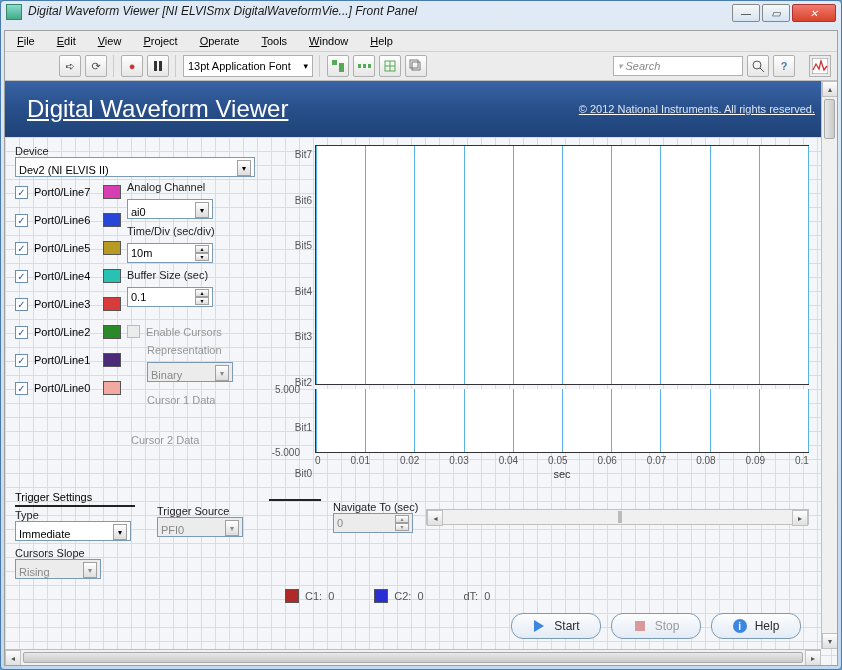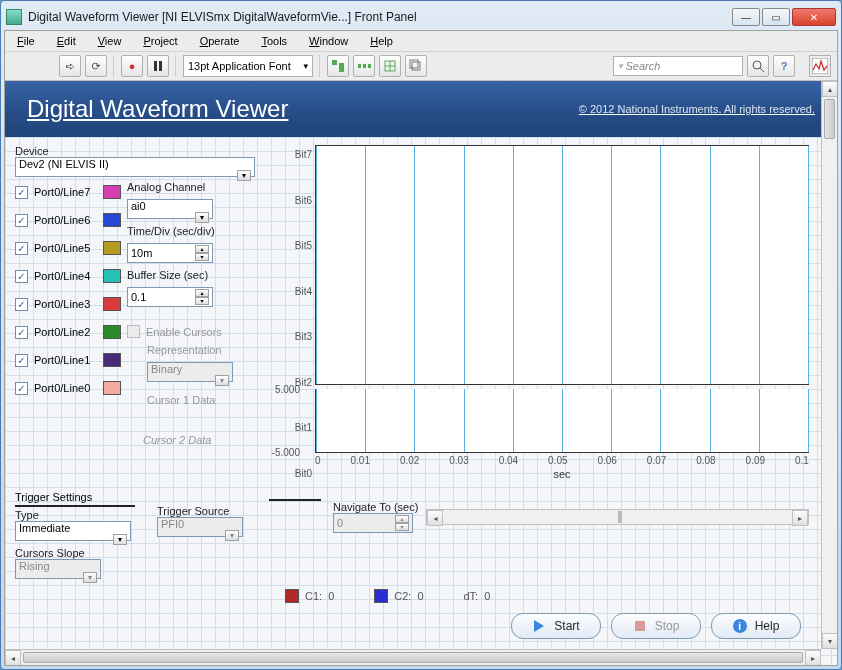--- a/index.html
+++ b/index.html
@@ -18,24 +18,25 @@
     background: linear-gradient(#dfeaf5, #c3d9ee);
     border: 1px solid #4a7bb0;
     border-radius: 4px;
     padding: 3px;
     display: flex;
     flex-direction: column;
   }
   .titlebar {
     height: 26px;
     display: flex;
-    align-items: center;
+    align-items: flex-start;
     padding: 0 2px;
     color: #1a1a1a;
     font-size: 12px;
+    font-style: italic;
   }
   .titlebar .app-icon {
     width: 16px; height: 16px;
     background: linear-gradient(#8dc, #4a8);
     border: 1px solid #386;
     margin-right: 6px;
   }
   .titlebar .title-text { flex: 1; }
   .win-btn {
     width: 28px; height: 18px;
@@ -142,21 +143,21 @@
     column-gap: 8px;
   }
   .device-row { grid-column: 1; grid-row:1; }
   .left-col { grid-column:1; grid-row:2; display:flex; gap:6px; }
   .chart-area { grid-column:2; grid-row:1 / span 2; display:flex; flex-direction:column;}
   .trigger-row { grid-column:1 / span 2; grid-row:3;  display:flex; gap:12px; align-items:flex-start; margin-top:4px;}
   .cursor-row { grid-column:1 / span 2; grid-row:4; display:flex; gap:40px; align-items:center; padding: 10px 10px 4px 270px;}
   .button-row { grid-column:1 / span 2; grid-row:5; display:flex; gap:10px; justify-content:flex-end; padding: 6px 8px 2px;}
 
   label.field-lbl { font-size:11px; color:#222;}
-  .combo { height:20px; border:1px solid #7d9ab5; background:#fff; display:flex; align-items:flex-start; padding:0 3px; width: 240px; flex-direction: column;}
+  .combo { height:20px; border:1px solid #7d9ab5; background:#fff; display:flex; align-items:flex-end; padding:0 3px; width: 240px;}
   .combo .dd{ margin-left:auto; width:14px; height:16px; border:1px solid #a0a0a0; background:linear-gradient(#fff,#ddd); display:flex;align-items:center;justify-content:center; font-size:8px;}
   .combo.sm { width: 86px;}
   .combo.dis { background:#ececec; color:#888;}
   .numbox { height:20px; border:1px solid #7d9ab5; background:#fff; display:flex; align-items:center; padding:0 3px; width:86px;}
   .numbox .spin { margin-left:auto; width:14px; display:flex; flex-direction:column;}
   .numbox .spin span{height:8px; border:1px solid #a0a0a0; background:linear-gradient(#fff,#ddd); font-size:6px; text-align:center; line-height:6px;}
   .port-list { display:flex; flex-direction:column; gap:14px; width:106px; margin-top:8px;}
   .port-item { display:flex; align-items:center; gap:6px;}
   .chk { width:13px; height:13px; border:1px solid #6a8db0; background:#fff; display:flex; align-items:center; justify-content:center; font-size:10px; color:#2a5caa;}
   .sw { width:18px; height:14px; border:1px solid #555;}
@@ -380,21 +381,21 @@
               <div class="chk" style="background:#ececec;border-color:#bbb;"></div>
               <span class="dis-lbl">Enable Cursors</span>
             </div>
             <label class="field-lbl dis-lbl" style="margin-left:20px;">Representation</label>
             <div class="combo sm dis" style="margin-left:20px;">
               <span>Binary</span>
                 <span class="dd">▾</span>
             </div>
             <label class="field-lbl dis-lbl" style="margin-left:20px;margin-top:6px;">Cursor 1 Data</label>
             <div style="height:16px"></div>
-            <label class="field-lbl dis-lbl" style="margin-left:16px;font-style:italic;">Cursor 2 Data</label>
+            <label class="field-lbl dis-lbl" style="margin-left:4px;">Cursor 2 Data</label>
           </div>
         </div>
 
         <div class="chart-area">
           <div class="chart-box">
             <div class="y-labels">
                 <span>Bit7</span>
                 <span>Bit6</span>
                 <span>Bit5</span>
                 <span>Bit4</span>

